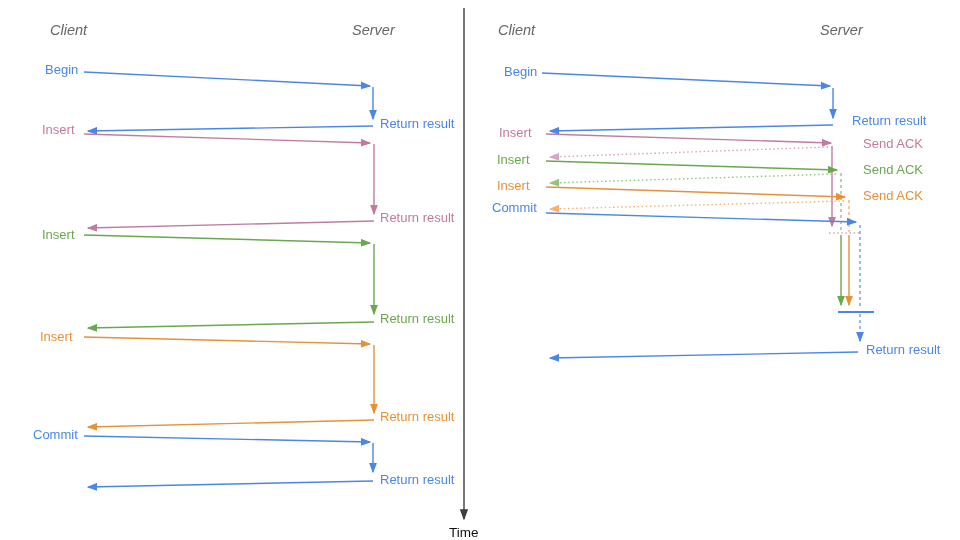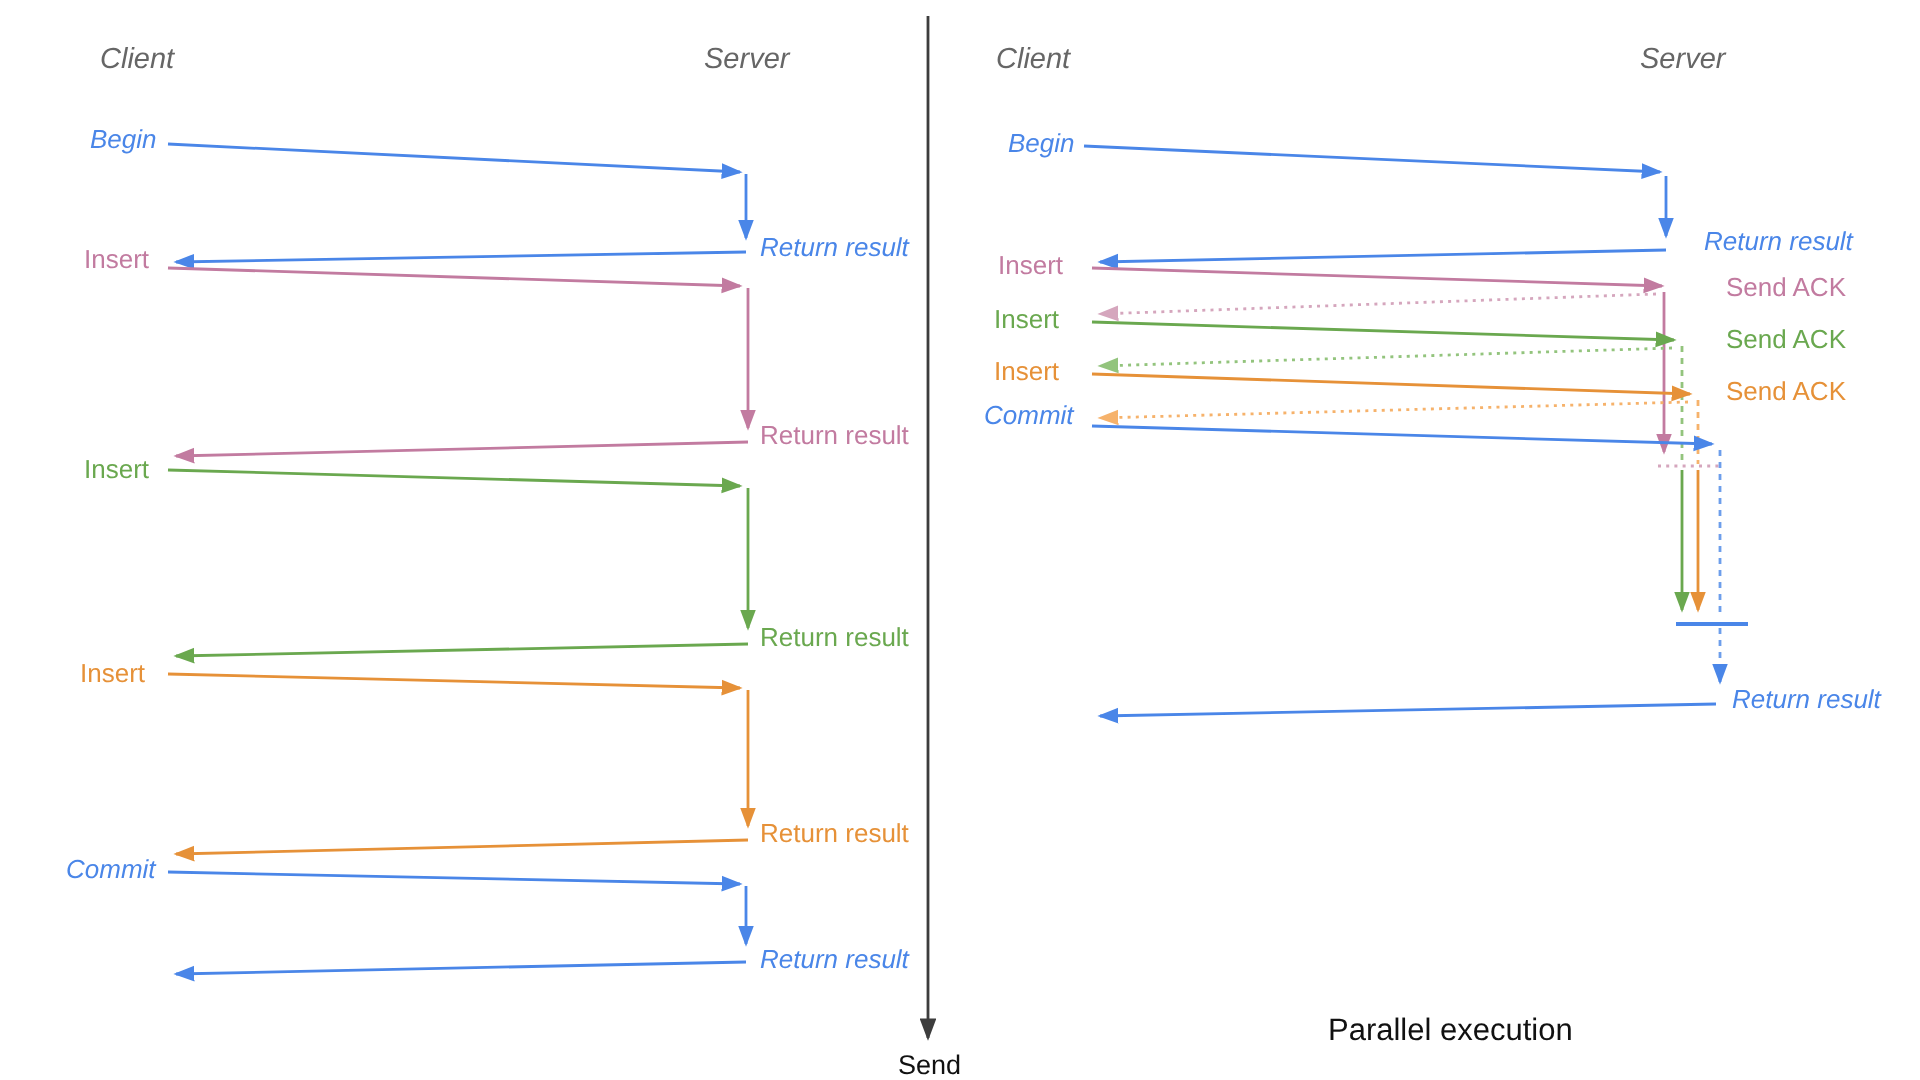--- a/index.html
+++ b/index.html
@@ -3,21 +3,21 @@
 <meta charset="utf-8">
 <style>
   html,body{margin:0;padding:0;background:#fff;}
   .canvas{position:relative;width:960px;height:540px;background:#ffffff;
           font-family:"Liberation Sans",sans-serif;overflow:hidden;}
   .layer{position:absolute;left:0;top:0;}
   .lbl{position:absolute;font-size:13px;line-height:14px;white-space:nowrap;}
   .hdr{position:absolute;font-size:14.5px;font-style:italic;color:var(--header);white-space:nowrap;}
   .title{position:absolute;font-size:15.5px;color:var(--title);white-space:nowrap;}
   .time-lbl{position:absolute;font-size:13.5px;color:var(--title);white-space:nowrap;}
-  .c-blue{color:var(--blue);font-style:italic;} .c-pink{color:var(--pink);}
+  .c-blue{color:var(--blue);} .c-pink{color:var(--pink);}
   .c-green{color:var(--green);} .c-orange{color:var(--orange);}
   svg line{stroke-width:1.4;fill:none;}
   .dot{stroke-dasharray:1.5 2.6;}
   .dash{stroke-dasharray:3 3;}
 </style>
 </head>
 <body>
 
 <div class="canvas">
 
@@ -132,16 +132,15 @@
   <div class="lbl c-green" style="left:497px;top:153px">Insert</div>
   <div class="lbl c-orange" style="left:497px;top:179px">Insert</div>
   <div class="lbl c-blue" style="left:492px;top:201px">Commit</div>
 
   <div class="lbl c-blue" style="left:852px;top:114px">Return result</div>
   <div class="lbl c-pink" style="left:863px;top:137px">Send ACK</div>
   <div class="lbl c-green" style="left:863px;top:163px">Send ACK</div>
   <div class="lbl c-orange" style="left:863px;top:189px">Send ACK</div>
   <div class="lbl c-blue" style="left:866px;top:343px">Return result</div>
 
-  <div class="title" style="left:664px;top:507px">Parallel execution</div>
-  <div class="time-lbl" style="left:449px;top:525px">Send</div>
+  <div class="time-lbl" style="left:449px;top:525px">Time</div>
 
 </div>
 
 </body></html>

